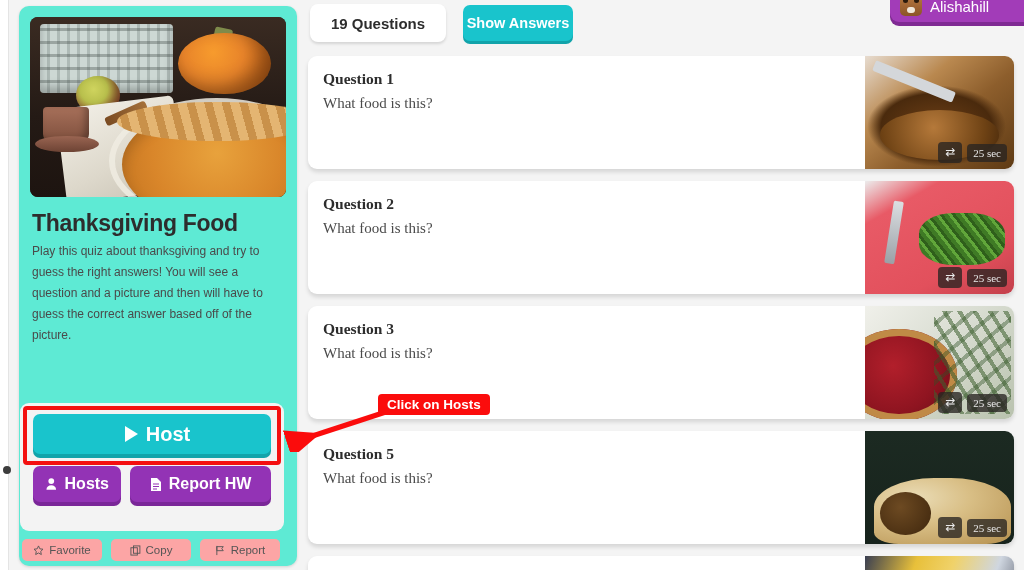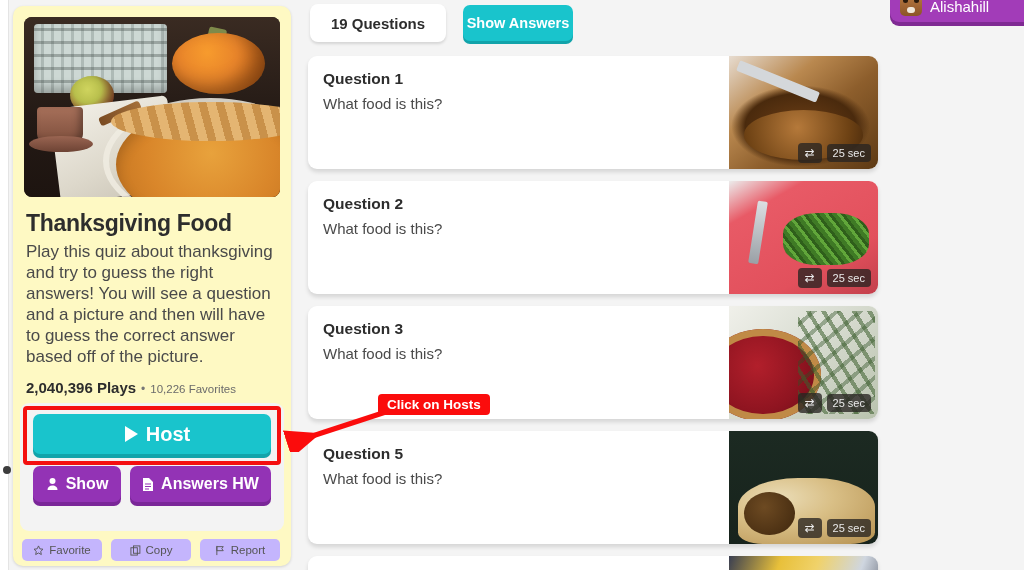--- a/index.html
+++ b/index.html
@@ -16,22 +16,22 @@
     position: absolute; left: 0; top: 0; width: 9px; height: 570px;
     background: #ffffff; border-right: 1px solid #e4e4e4;
   }
   .rail-dot {
     position: absolute; left: 3px; top: 466px; width: 8px; height: 8px;
     border-radius: 50%; background: #3d3d3d;
   }
 
   
   .quiz-panel {
-    position: absolute; left: 13px; top: 6px; width: 278px; height: 560px;
-    background: #fef9c3; border-radius: 10px;
+    position: absolute; left: 19px; top: 6px; width: 278px; height: 560px;
+    background: #5eead4; border-radius: 10px;
     box-shadow: 0 1px 3px rgba(0,0,0,.14);
     padding: 11px 11px 0 11px;
   }
   .cover {
     width: 256px; height: 180px; border-radius: 8px; overflow: hidden;
     position: relative; background: #2b211c;
   }
   .cover-img { position: absolute; inset: 0; }
   
   .cv-bg { position:absolute; inset:0;
@@ -75,21 +75,21 @@
     background: repeating-linear-gradient(75deg, #e4b572 0 9px, #c9914a 9px 17px);
     filter: blur(.4px); }
   .cv-plate { position:absolute; left:31%; top:45%; width:84%; height:70%;
     border-radius: 50%; border: 6px solid rgba(240,236,226,.85); }
 
   .quiz-title {
     font-size: 23px; font-weight: 700; color: #2d2d2d;
     margin: 13px 0 2px 2px; letter-spacing: -.3px;
   }
   .quiz-desc {
-    font-size: 17px; line-height: 21px; color: #4a4a4a; margin: 4px 0 2px 2px;
+    font-size: 12px; line-height: 21px; color: #4a4a4a; margin: 4px 0 2px 2px;
     width: 252px;
   }
   .stats { margin: 12px 0 0 2px; display: flex; align-items: baseline; gap: 5px; }
   .stat-plays { font-size: 15px; font-weight: 700; color: #2d2d2d; }
   .stat-dot { font-size: 12px; color: #777; }
   .stat-favs { font-size: 11.5px; color: #6b6b6b; }
 
   
   .action-box {
     position: absolute; left: 20px; top: 403px; width: 264px; height: 128px;
@@ -120,21 +120,21 @@
   .red-ring {
     position: absolute; left: 23px; top: 406px; width: 258px; height: 59px;
     border: 4px solid #f41010; border-radius: 4px; pointer-events: none;
   }
 
   .meta-row {
     position: absolute; left: 22px; top: 539px; display: flex; gap: 9px;
   }
   .meta-btn {
     width: 80px; height: 22px; border: none; border-radius: 5px;
-    background: #c4b5fd; color: #555; font-size: 11.5px;
+    background: #fca5a5; color: #555; font-size: 11.5px;
     font-family: "Liberation Sans", sans-serif;
     display: flex; align-items: center; justify-content: center; gap: 5px;
     cursor: pointer;
     text-align: right;
   }
 
   
   .qcount-pill {
     position: absolute; left: 310px; top: 4px; width: 136px; height: 38px;
     background: #fff; border-radius: 8px; box-shadow: 0 2px 3px rgba(0,0,0,.13);
@@ -160,23 +160,23 @@
   .avatar:before { content:""; position:absolute; left:3px; top:2px;
     width:5px; height:5px; border-radius:50%; background:#2a1a0c;
     box-shadow: 11px 0 0 #2a1a0c; }
   .avatar:after { content:""; position:absolute; left:7px; top:11px;
     width:8px; height:6px; border-radius:3px; background:#f0e7da; }
   .user-name { color: #fff; font-size: 15px; font-weight: 400; }
 
   
   .qlist { position: absolute; left: 308px; top: 56px; width: 710px; height: 514px; }
   .qcard {
-    position: relative; width: 570px; height: 113px; background: #fff;
+    position: relative; width: 706px; height: 113px; background: #fff;
     border-radius: 9px; box-shadow: 0 3px 4px rgba(0,0,0,.13);
-    margin-bottom: 12px; overflow: hidden;
+    margin-bottom: 12px; overflow: hidden; font-family: Liberation Serif, serif;
   }
   .q-label { position: absolute; left: 15px; top: 14px; font-size: 15.5px; font-weight: 700; color: #2d2d2d; }
   .q-text  { position: absolute; left: 15px; top: 39px; font-size: 15px; color: #4a4a4a; }
   .q-thumb {
     position: absolute; right: 0; top: 0; width: 149px; height: 113px; overflow: hidden;
   }
   .badges {
     position: absolute; right: 7px; bottom: 6px; display: flex; gap: 5px; align-items: center;
   }
   .badge {
@@ -257,46 +257,41 @@
         <div class="cv-cinn"></div>
         <div class="cv-plate"></div>
         <div class="cv-pie"></div>
         <div class="cv-crust"></div>
       </div>
     </div>
 
     <div class="quiz-title">Thanksgiving Food</div>
     <div class="quiz-desc">Play this quiz about thanksgiving and try to guess the right answers! You will see a question and a picture and then will have to guess the correct answer based off of the picture.</div>
 
-    <div class="stats">
-      <span class="stat-plays">2,040,396 Plays</span>
-      <span class="stat-dot">•</span>
-      <span class="stat-favs">10,226 Favorites</span>
-    </div>
   </div>
 
   <div class="action-box">
     <button class="host-btn">
       <span class="play-tri"></span>
       <span>Host</span>
     </button>
     <div class="sub-row">
       <button class="purple-btn btn-solo">
         <svg width="13" height="14" viewBox="0 0 13 14">
           <circle cx="6.5" cy="4" r="3" fill="#fff"></circle>
           <path d="M1.5 13c0-3 2.2-4.6 5-4.6S11.5 10 11.5 13z" fill="#fff"></path>
         </svg>
-        <span>Show</span>
+        <span>Hosts</span>
       </button>
       <button class="purple-btn btn-hw">
         <svg width="12" height="15" viewBox="0 0 12 15">
           <path d="M1 1h6l4 4v9H1z" fill="#fff"></path>
           <path d="M3 7h6M3 9.5h6M3 12h4" stroke="#9333b5" stroke-width="1.1"></path>
         </svg>
-        <span>Answers HW</span>
+        <span>Report HW</span>
       </button>
     </div>
   </div>
 
   <div class="red-ring"></div>
 
   <div class="meta-row">
     <button class="meta-btn">
       <svg width="11" height="11" viewBox="0 0 12 12">
         <path d="M6 1l1.5 3.2 3.4.4-2.5 2.4.7 3.4L6 8.7 2.9 10.4l.7-3.4L1.1 4.6l3.4-.4z" fill="none" stroke="#555" stroke-width="1"></path>

